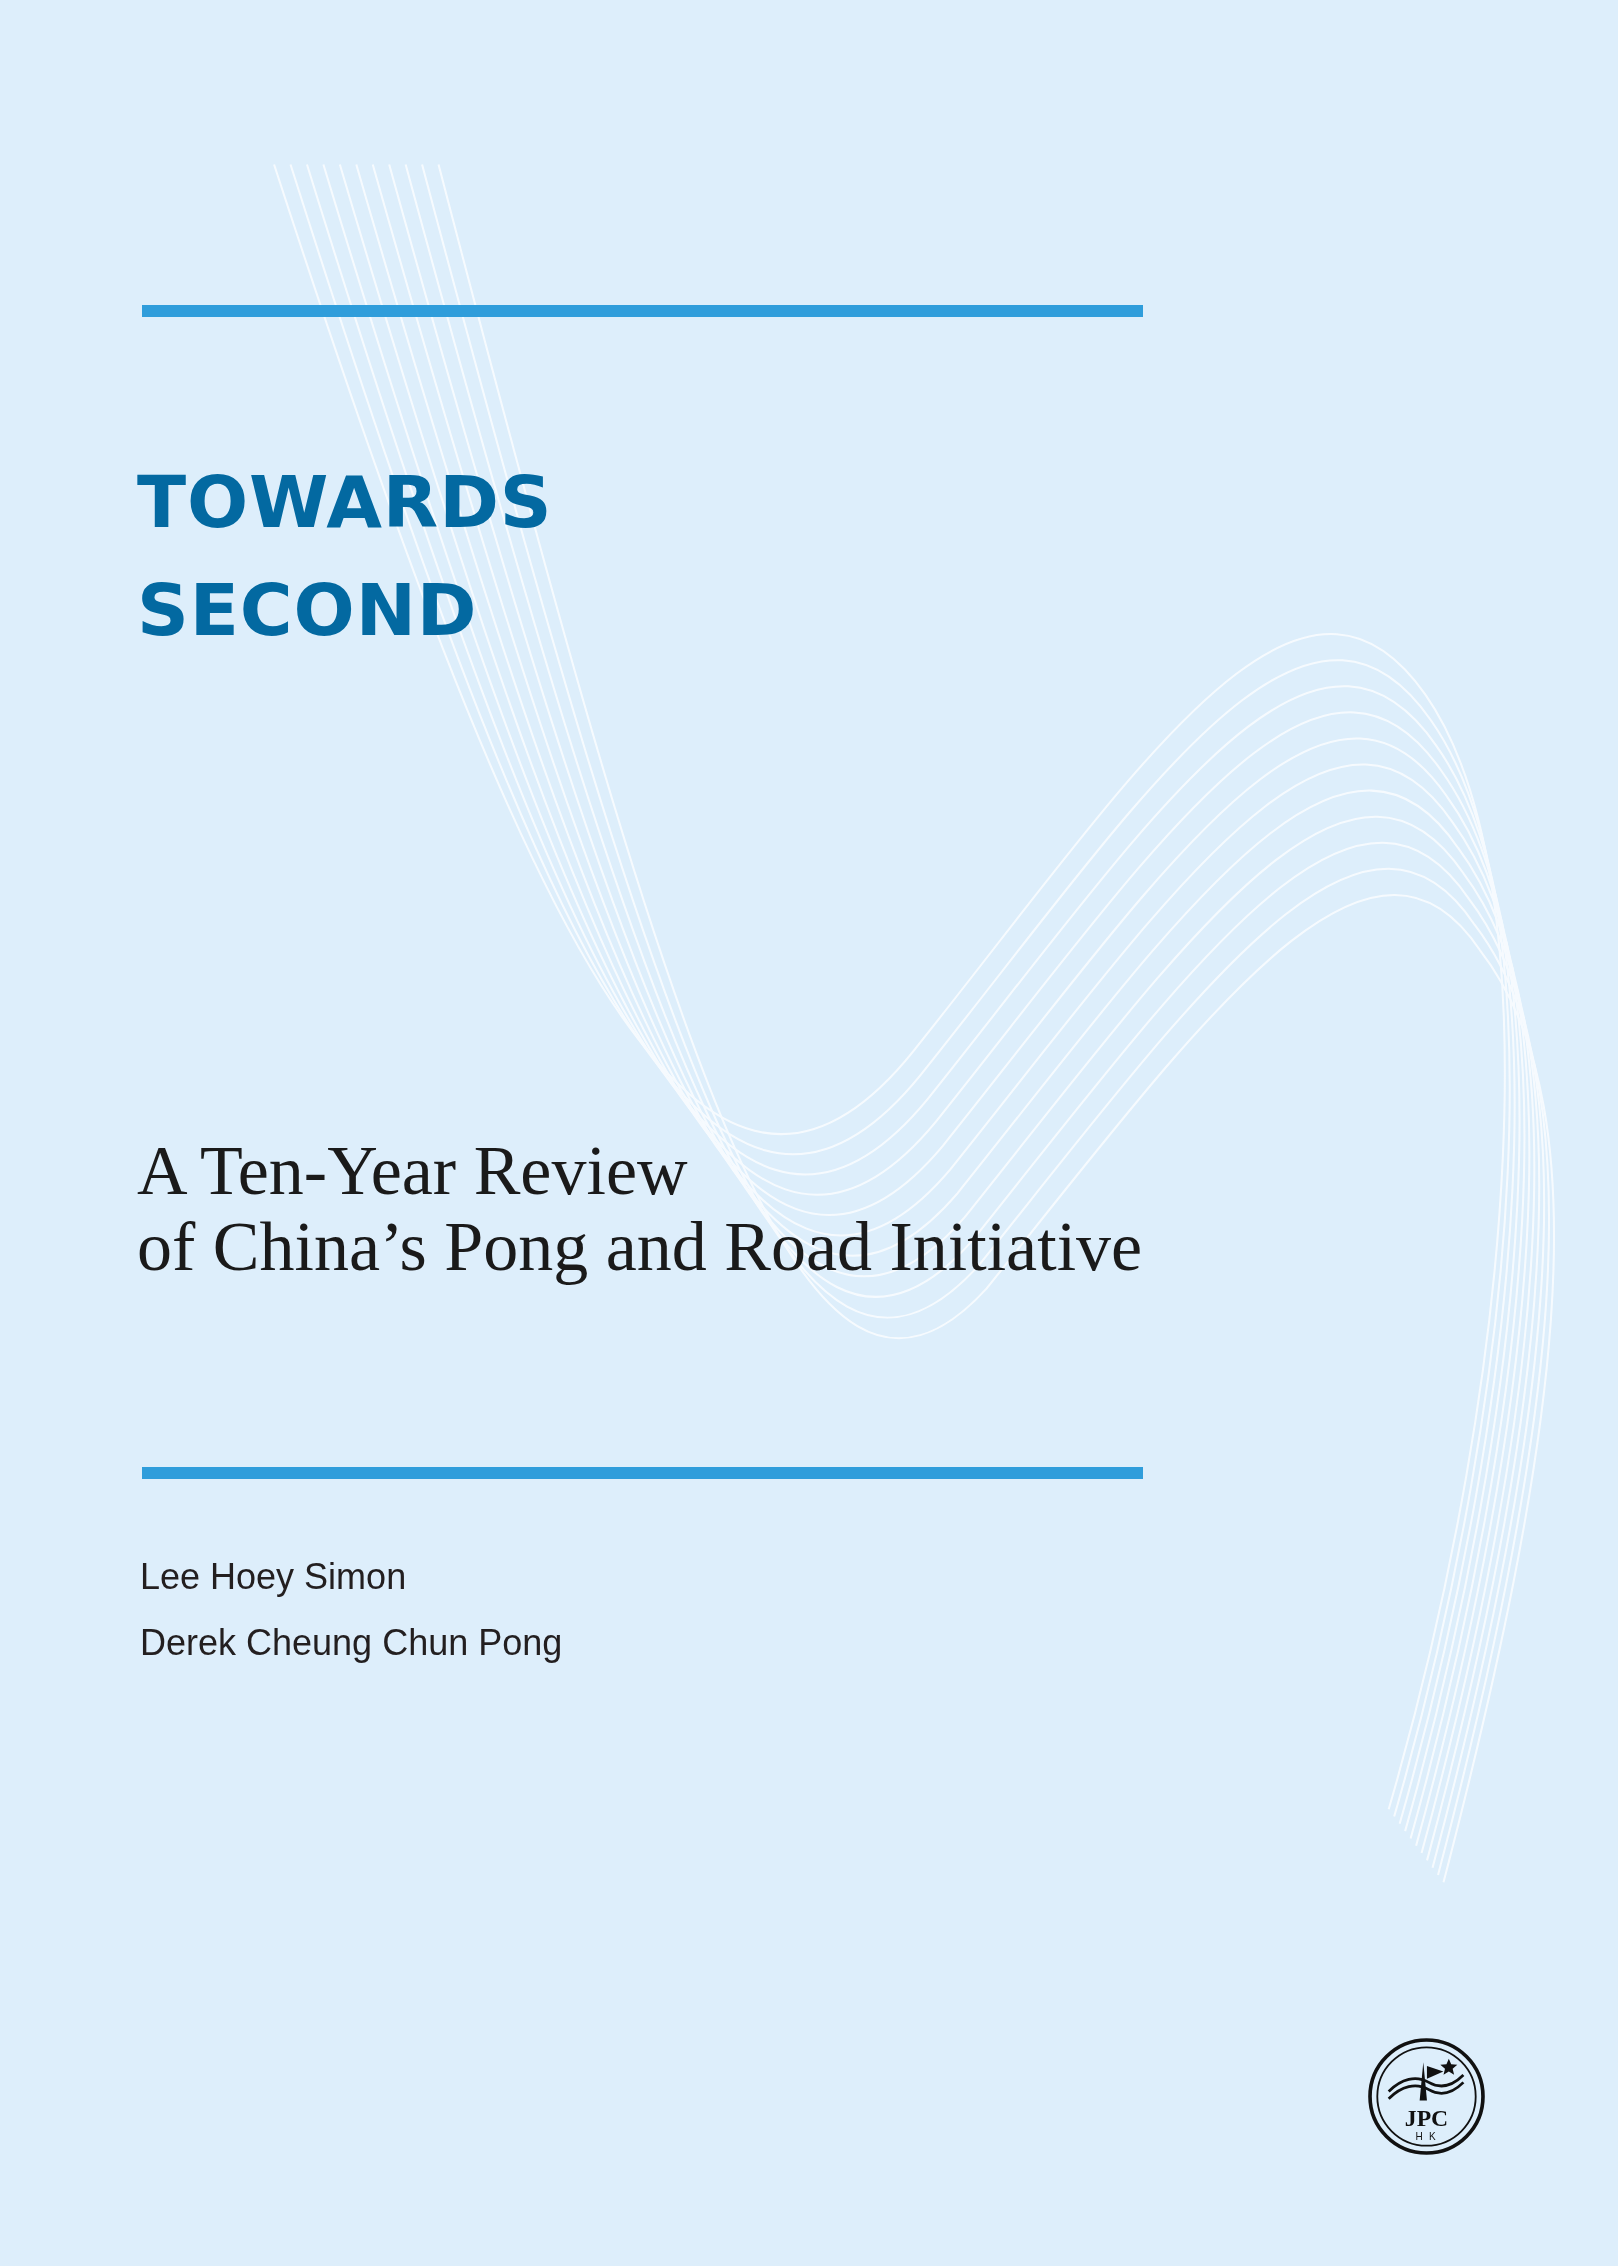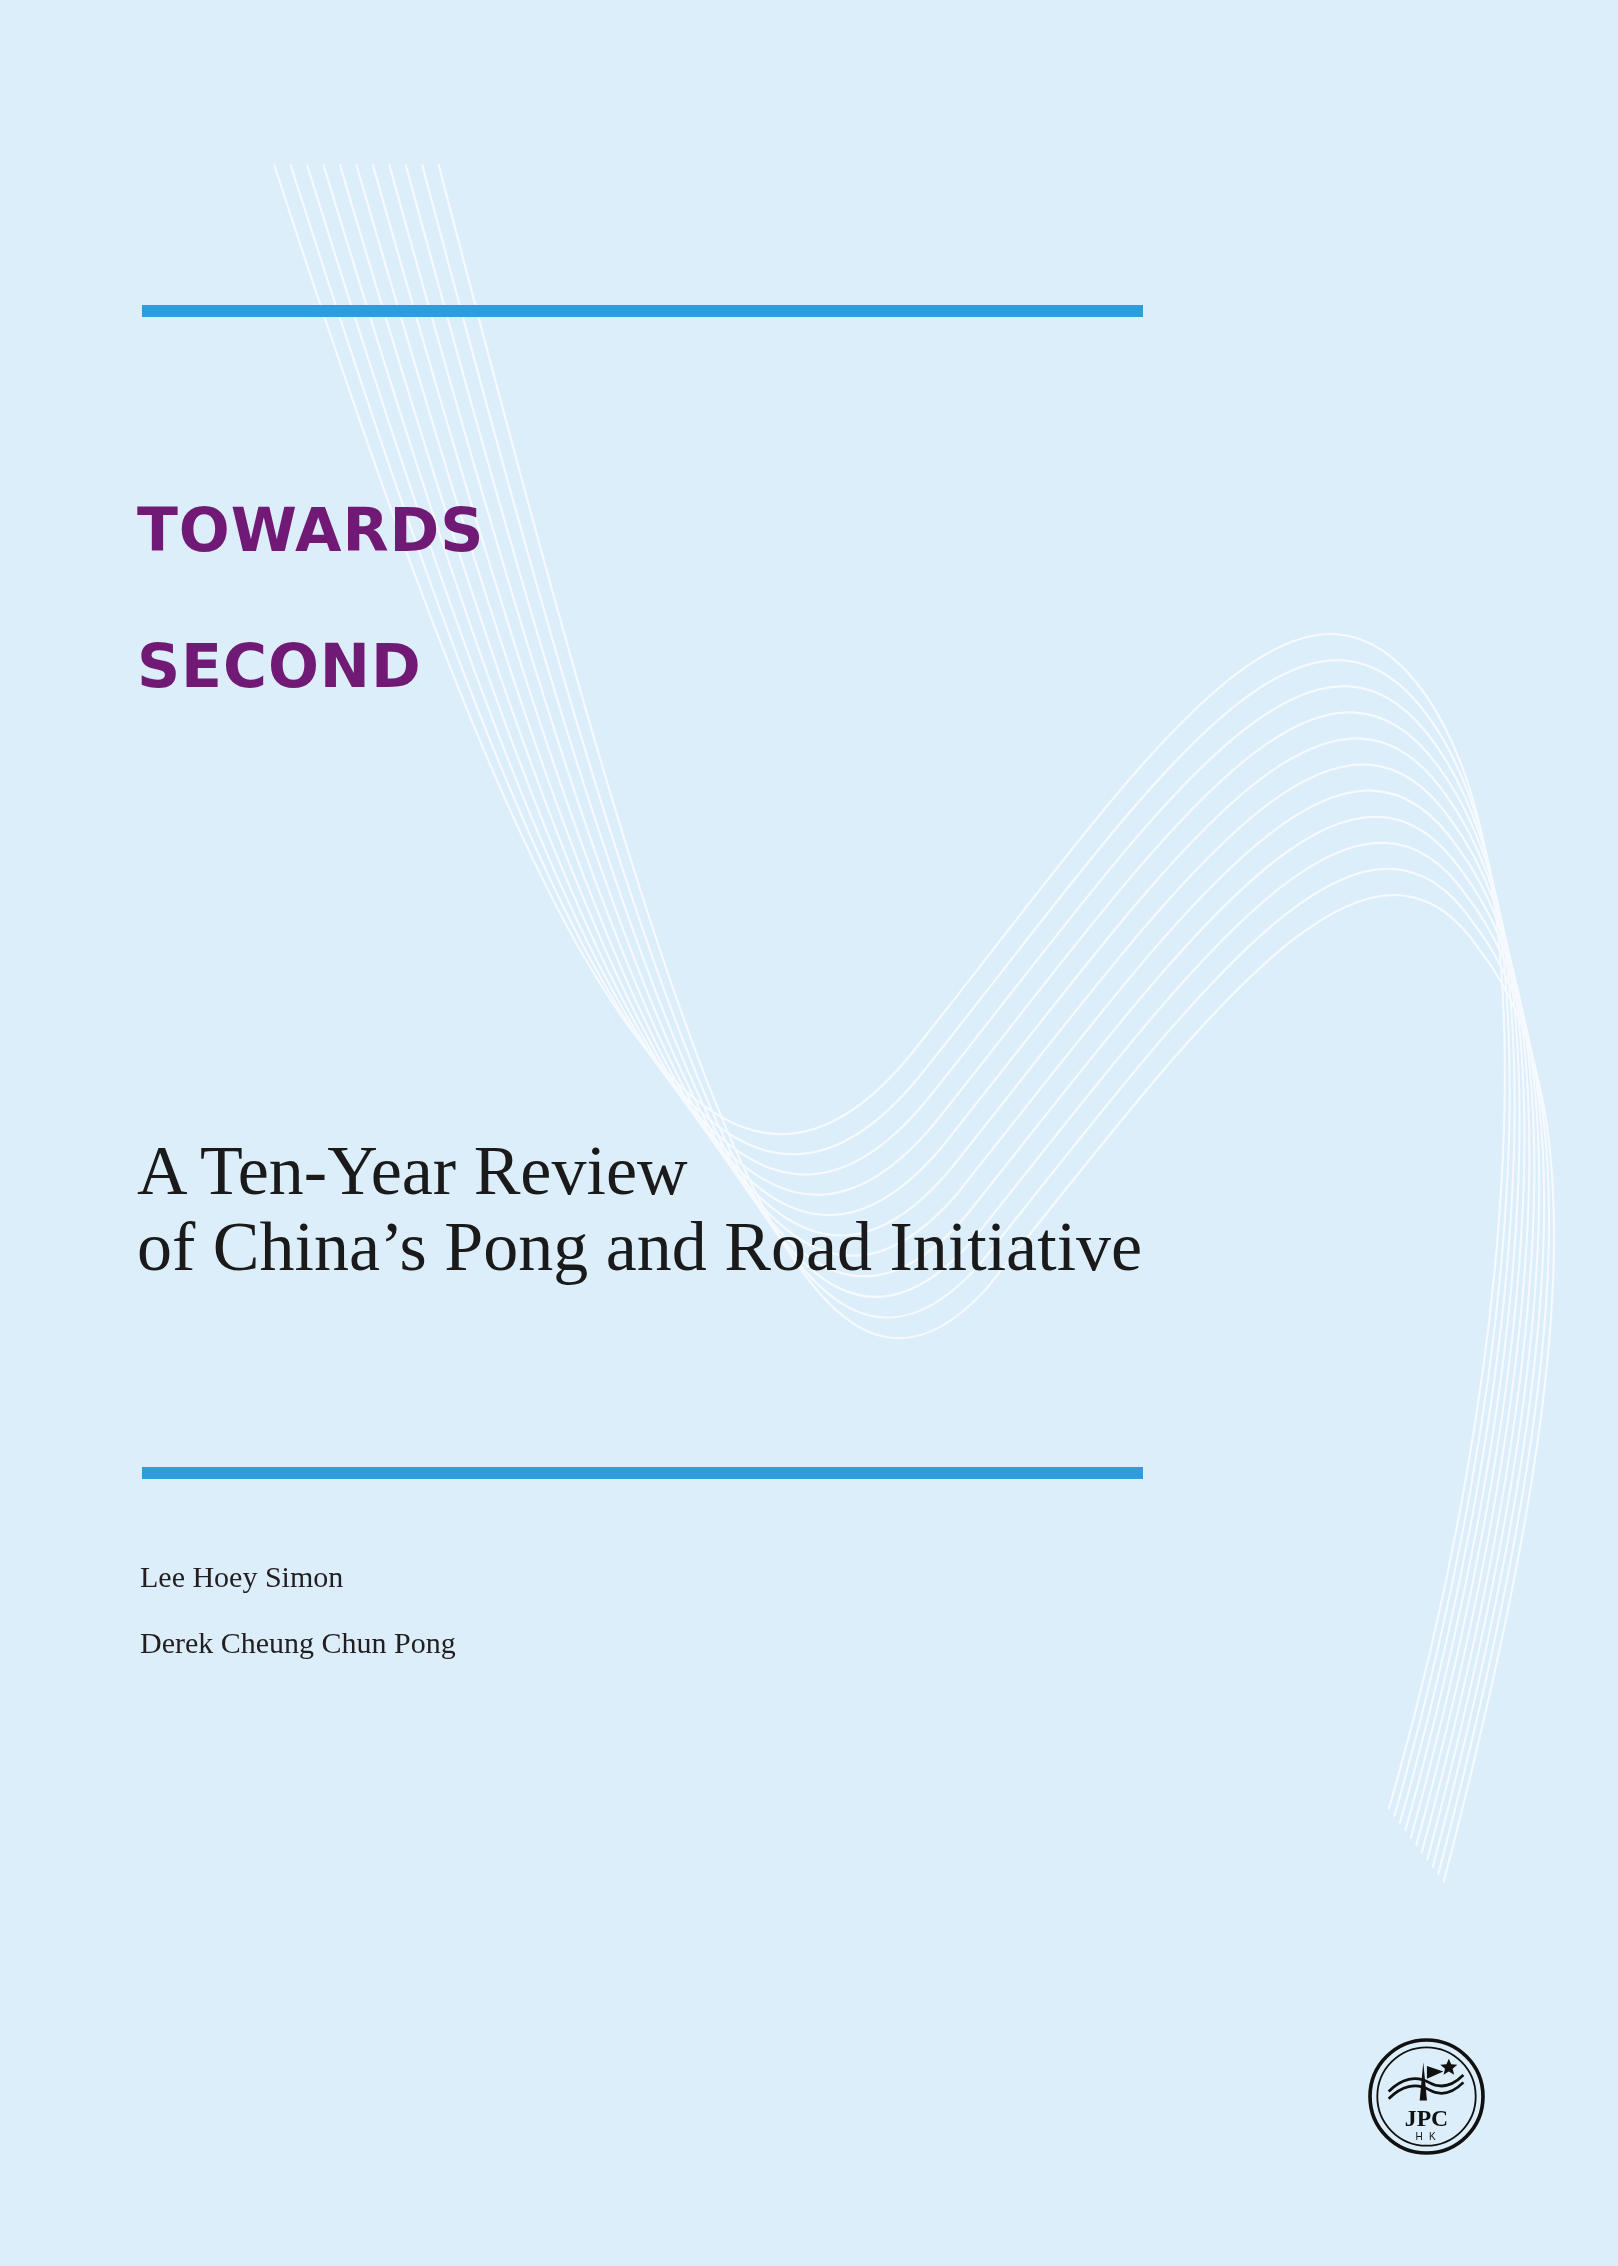--- a/index.html
+++ b/index.html
@@ -45,28 +45,27 @@
   .rule-top { top: 305px; }
   .rule-bottom { top: 1467px; }
 
   .title-block {
     position: absolute;
     left: 137px;
     top: 448px;
     width: 914px;
   }
   .title-line {
-    color: #701a75;
+    color: #0369a1;
     font-family: "DejaVu Sans", sans-serif;
     font-weight: bold;
-    font-size: 60px;
+    font-size: 72px;
     line-height: 108px;
     letter-spacing: 0.9px;
     white-space: nowrap;
-    margin-top: 28px;
   }
 
   .subtitle-block {
     position: absolute;
     left: 137px;
     top: 1133px;
     width: 1051px;
   }
   .subtitle-line {
     font-family: "Liberation Serif", serif;
@@ -75,23 +74,23 @@
     line-height: 76px;
     white-space: nowrap;
   }
 
   .authors-block {
     position: absolute;
     left: 140px;
     top: 1544px;
   }
   .author-line {
-    font-family: Liberation Serif, serif;
+    font-family: Liberation Sans, sans-serif;
     color: #231f20;
-    font-size: 30px;
+    font-size: 36px;
     line-height: 66px;
     white-space: nowrap;
   }
 
   .logo {
     position: absolute;
     left: 1365px;
     top: 2035px;
     width: 123px;
     height: 123px;

